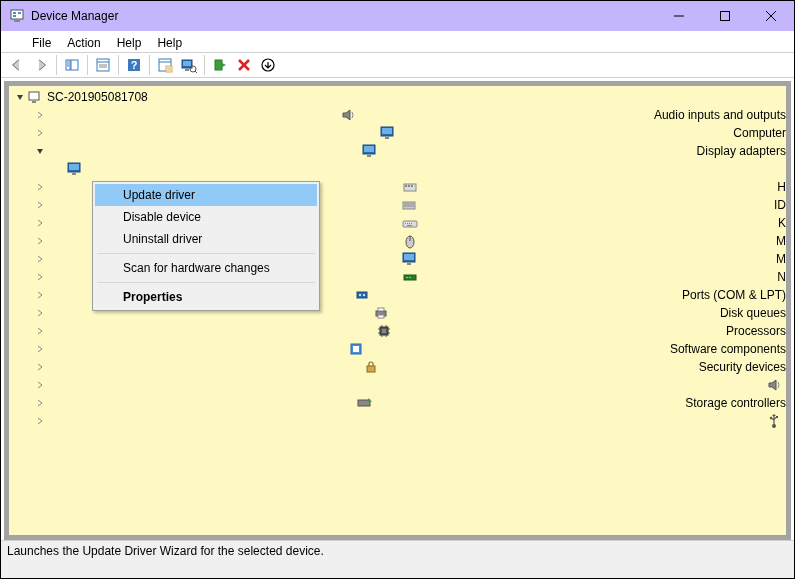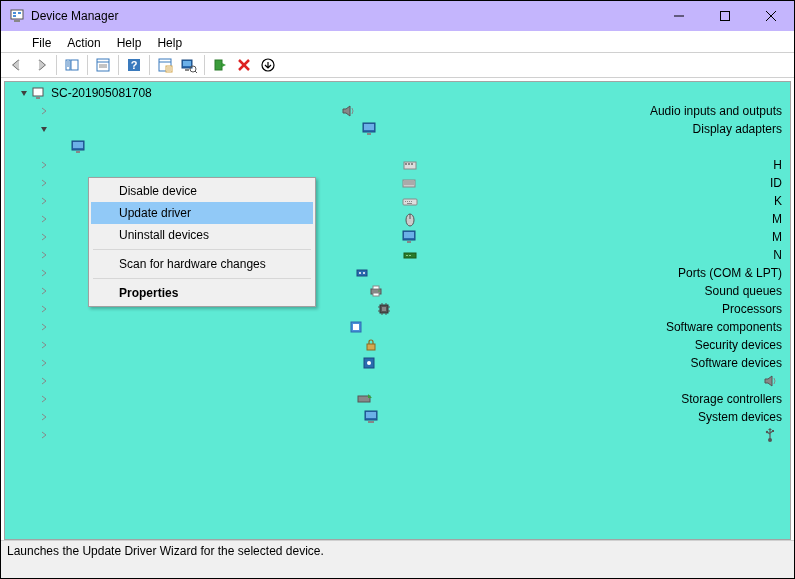--- a/index.html
+++ b/index.html
@@ -8,21 +8,21 @@
 .titlebar { height: 30px; display: flex; align-items: center; padding-left: 8px; background: #c4b5fd; }
 .titlebar-icon { width: 16px; height: 16px; margin-right: 6px; }
 .titlebar-text { font-size: 12px; flex: 1; }
 .titlebar-btns { display: flex; }
 .titlebar-btn { width: 46px; height: 30px; display: flex; align-items: center; justify-content: center; }
 .menubar { height: 21px; display: flex; align-items: flex-end; padding-left: 23px; font-size: 12px; gap: 0; }
 .menu-item { padding: 2px 8px; cursor: default; }
 .toolbar { height: 26px; border-top: 1px solid #d0d0d0; border-bottom: 1px solid #d0d0d0; background: #fff; display: flex; align-items: center; padding: 0 4px; gap: 0; }
 .tb-btn { width: 22px; height: 22px; display: flex; align-items: center; justify-content: center; margin: 0 1px; }
 .tb-sep { width: 1px; height: 20px; background: #d0d0d0; margin: 0 3px; }
-.tree-area { flex: 1; border: 1px solid #a3a3a3; margin: 3px 3px 0 3px; background: #5eead4; overflow: auto; padding: 2px 8px; position: relative; }
+.tree-area { flex: 1; border: 5px solid #a3a3a3; margin: 3px 3px 0 3px; background: #fef9c3; overflow: auto; padding: 2px 0; position: relative; }
 .tree-row { display: flex; align-items: center; height: 18px; font-size: 12px; white-space: nowrap; }
 .chev { width: 14px; height: 14px; display: inline-flex; align-items: center; justify-content: center; cursor: default; flex-shrink: 0; }
 .icon-sp { width: 16px; height: 16px; display: inline-flex; align-items: center; justify-content: center; margin-right: 4px; flex-shrink: 0; }
 .label { cursor: default; }
 .indent0 { padding-left: 4px; }
 .indent1 { padding-left: 24px; justify-content: space-between; }
 .indent2 { padding-left: 44px; }
 .context-menu { position: absolute; left: 83px; top: 95px; width: 228px; background: #f0f0f0; border: 1px solid #a0a0a0; box-shadow: 2px 2px 3px rgba(0,0,0,0.25); z-index: 10; padding: 2px; font-size: 12px; }
 .cm-item { padding: 4px 28px; cursor: default; }
 .cm-item.highlight { background: #91c9f7; }
@@ -179,20 +179,35 @@
             <svg width="16" height="16" viewBox="0 0 16 16">
               <path d="M3 6 L6 6 L10 3 L10 13 L6 10 L3 10 Z" fill="#888" stroke="#555"></path>
               <path d="M12 5 Q14 8 12 11" fill="none" stroke="#888"></path>
             </svg>
           </span>
           <span class="label">Audio inputs and outputs</span>
         </div>
         <div class="tree-row indent1">
           <span class="chev">
             <svg width="10" height="10" viewBox="0 0 10 10">
+              <path d="M3 2 L7 5 L3 8" fill="none" stroke="#888" stroke-width="1"></path>
+            </svg>
+          </span>
+          <span class="icon-sp">
+            <svg width="16" height="16" viewBox="0 0 16 16">
+              <rect x="1" y="2" width="12" height="9" fill="#2a6bb0" stroke="#1a4a80"></rect>
+              <rect x="2" y="3" width="10" height="6" fill="#6bb0e8"></rect>
+              <rect x="5" y="12" width="4" height="2" fill="#888"></rect>
+            </svg>
+          </span>
+          <span class="label">Computer</span>
+        </div>
+        <div class="tree-row indent1">
+          <span class="chev">
+            <svg width="10" height="10" viewBox="0 0 10 10">
               <path d="M2 3 L8 3 L5 8 Z" fill="#404040"></path>
             </svg>
           </span>
           <span class="icon-sp">
             <svg width="16" height="16" viewBox="0 0 16 16">
               <rect x="1" y="2" width="12" height="9" fill="#2a6bb0" stroke="#1a4a80"></rect>
               <rect x="2" y="3" width="10" height="6" fill="#6bb0e8"></rect>
               <rect x="5" y="12" width="4" height="2" fill="#888"></rect>
             </svg>
           </span>
@@ -324,21 +339,21 @@
             </svg>
           </span>
           <span class="icon-sp">
             <svg width="16" height="16" viewBox="0 0 16 16">
               <rect x="3" y="6" width="10" height="5" fill="#888" stroke="#555"></rect>
               <rect x="5" y="3" width="6" height="3" fill="#fff" stroke="#888"></rect>
               <rect x="5" y="10" width="6" height="3" fill="#fff" stroke="#888"></rect>
               <circle cx="11" cy="8" r="0.7" fill="#3b9d3b"></circle>
             </svg>
           </span>
-          <span class="label">Sound queues</span>
+          <span class="label">Disk queues</span>
         </div>
         <div class="tree-row indent1">
           <span class="chev">
             <svg width="10" height="10" viewBox="0 0 10 10">
               <path d="M3 2 L7 5 L3 8" fill="none" stroke="#888" stroke-width="1"></path>
             </svg>
           </span>
           <span class="icon-sp">
             <svg width="16" height="16" viewBox="0 0 16 16">
               <rect x="4" y="4" width="8" height="8" fill="#555" stroke="#333"></rect>
@@ -384,67 +399,38 @@
           <span class="label">Security devices</span>
         </div>
         <div class="tree-row indent1">
           <span class="chev">
             <svg width="10" height="10" viewBox="0 0 10 10">
               <path d="M3 2 L7 5 L3 8" fill="none" stroke="#888" stroke-width="1"></path>
             </svg>
           </span>
           <span class="icon-sp">
             <svg width="16" height="16" viewBox="0 0 16 16">
-              <rect x="3" y="3" width="10" height="10" fill="#2a6bb0" stroke="#1a4a80"></rect>
-              <circle cx="8" cy="8" r="2" fill="#fff"></circle>
-            </svg>
-          </span>
-          <span class="label">Software devices</span>
-        </div>
-        <div class="tree-row indent1">
-          <span class="chev">
-            <svg width="10" height="10" viewBox="0 0 10 10">
-              <path d="M3 2 L7 5 L3 8" fill="none" stroke="#888" stroke-width="1"></path>
-            </svg>
-          </span>
-          <span class="icon-sp">
-            <svg width="16" height="16" viewBox="0 0 16 16">
               <path d="M3 6 L6 6 L10 3 L10 13 L6 10 L3 10 Z" fill="#888" stroke="#555"></path>
               <path d="M12 5 Q14 8 12 11" fill="none" stroke="#888"></path>
             </svg>
           </span>
         </div>
         <div class="tree-row indent1">
           <span class="chev">
             <svg width="10" height="10" viewBox="0 0 10 10">
               <path d="M3 2 L7 5 L3 8" fill="none" stroke="#888" stroke-width="1"></path>
             </svg>
           </span>
           <span class="icon-sp">
             <svg width="16" height="16" viewBox="0 0 16 16">
               <rect x="2" y="5" width="12" height="6" fill="#888" stroke="#555"></rect>
               <path d="M12 3 L16 7 L12 7 Z" fill="#3b9d3b"></path>
             </svg>
           </span>
           <span class="label">Storage controllers</span>
-        </div>
-        <div class="tree-row indent1">
-          <span class="chev">
-            <svg width="10" height="10" viewBox="0 0 10 10">
-              <path d="M3 2 L7 5 L3 8" fill="none" stroke="#888" stroke-width="1"></path>
-            </svg>
-          </span>
-          <span class="icon-sp">
-            <svg width="16" height="16" viewBox="0 0 16 16">
-              <rect x="1" y="2" width="12" height="9" fill="#2a6bb0" stroke="#1a4a80"></rect>
-              <rect x="2" y="3" width="10" height="6" fill="#6bb0e8"></rect>
-              <rect x="4" y="12" width="6" height="2" fill="#888"></rect>
-            </svg>
-          </span>
-          <span class="label">System devices</span>
         </div>
         <div class="tree-row indent1">
           <span class="chev">
             <svg width="10" height="10" viewBox="0 0 10 10">
               <path d="M3 2 L7 5 L3 8" fill="none" stroke="#888" stroke-width="1"></path>
             </svg>
           </span>
           <span class="icon-sp">
             <svg width="16" height="16" viewBox="0 0 16 16">
               <circle cx="8" cy="13" r="2" fill="#555"></circle>
@@ -452,23 +438,23 @@
               <path d="M8 7 L5 5 M8 6 L11 4" stroke="#555" stroke-width="1.2"></path>
               <circle cx="5" cy="5" r="1.2" fill="#555"></circle>
               <rect x="10" y="3" width="2" height="2" fill="#555"></rect>
               <path d="M6 3 L8 1 L10 3 Z" fill="#555"></path>
             </svg>
           </span>
         </div>
       </div>
 
     <div class="context-menu">
+      <div class="cm-item highlight">Update driver</div>
       <div class="cm-item">Disable device</div>
-      <div class="cm-item highlight">Update driver</div>
-      <div class="cm-item">Uninstall devices</div>
+      <div class="cm-item">Uninstall driver</div>
       <div class="cm-sep"></div>
       <div class="cm-item">Scan for hardware changes</div>
       <div class="cm-sep"></div>
       <div class="cm-item bold">Properties</div>
     </div>
   </div>
 
   <div class="statusbar">
     <span>Launches the Update Driver Wizard for the selected device.</span>
   </div>

